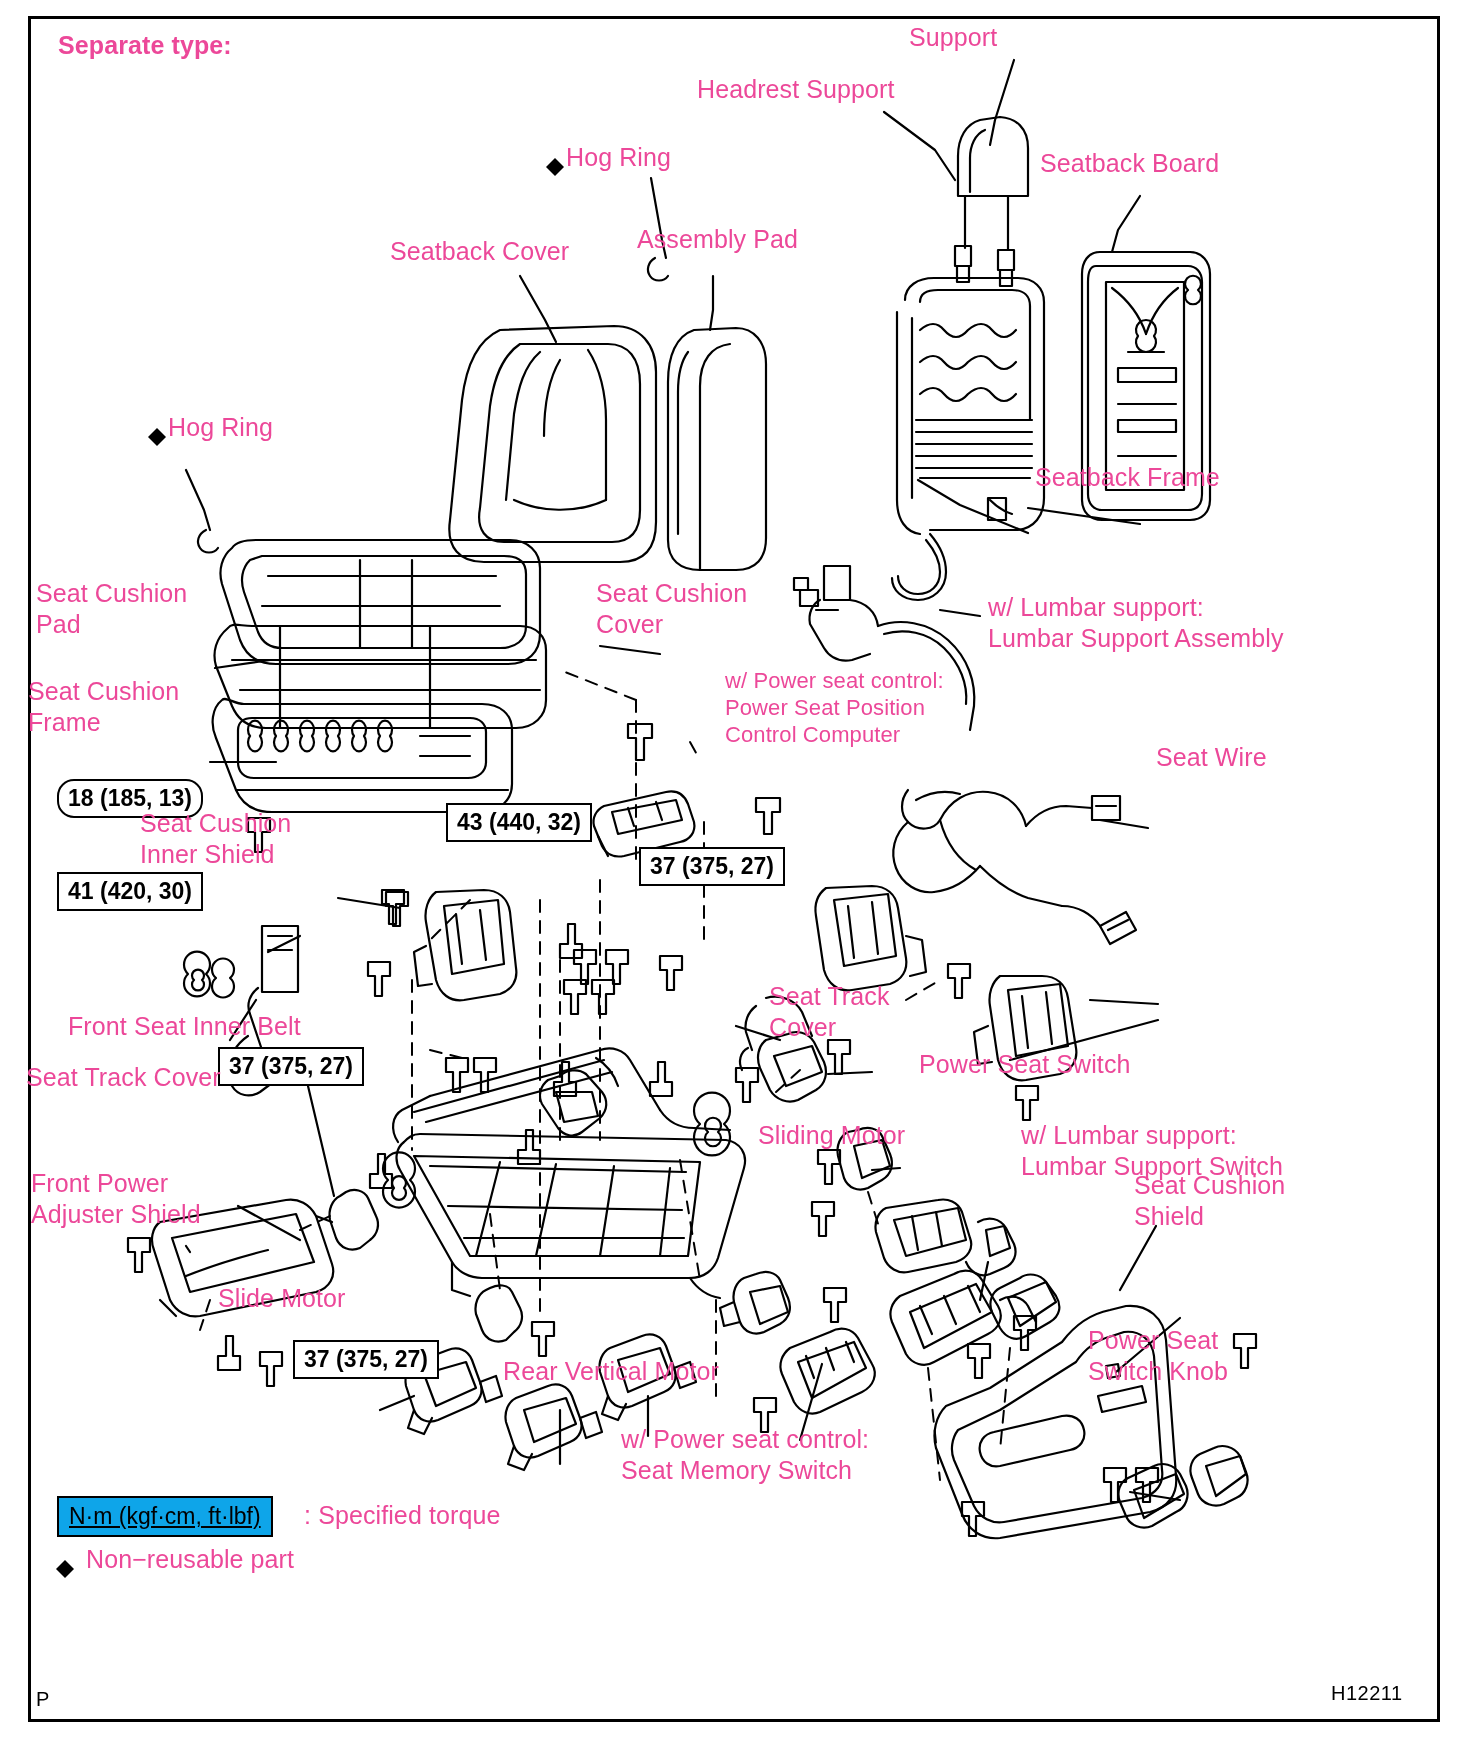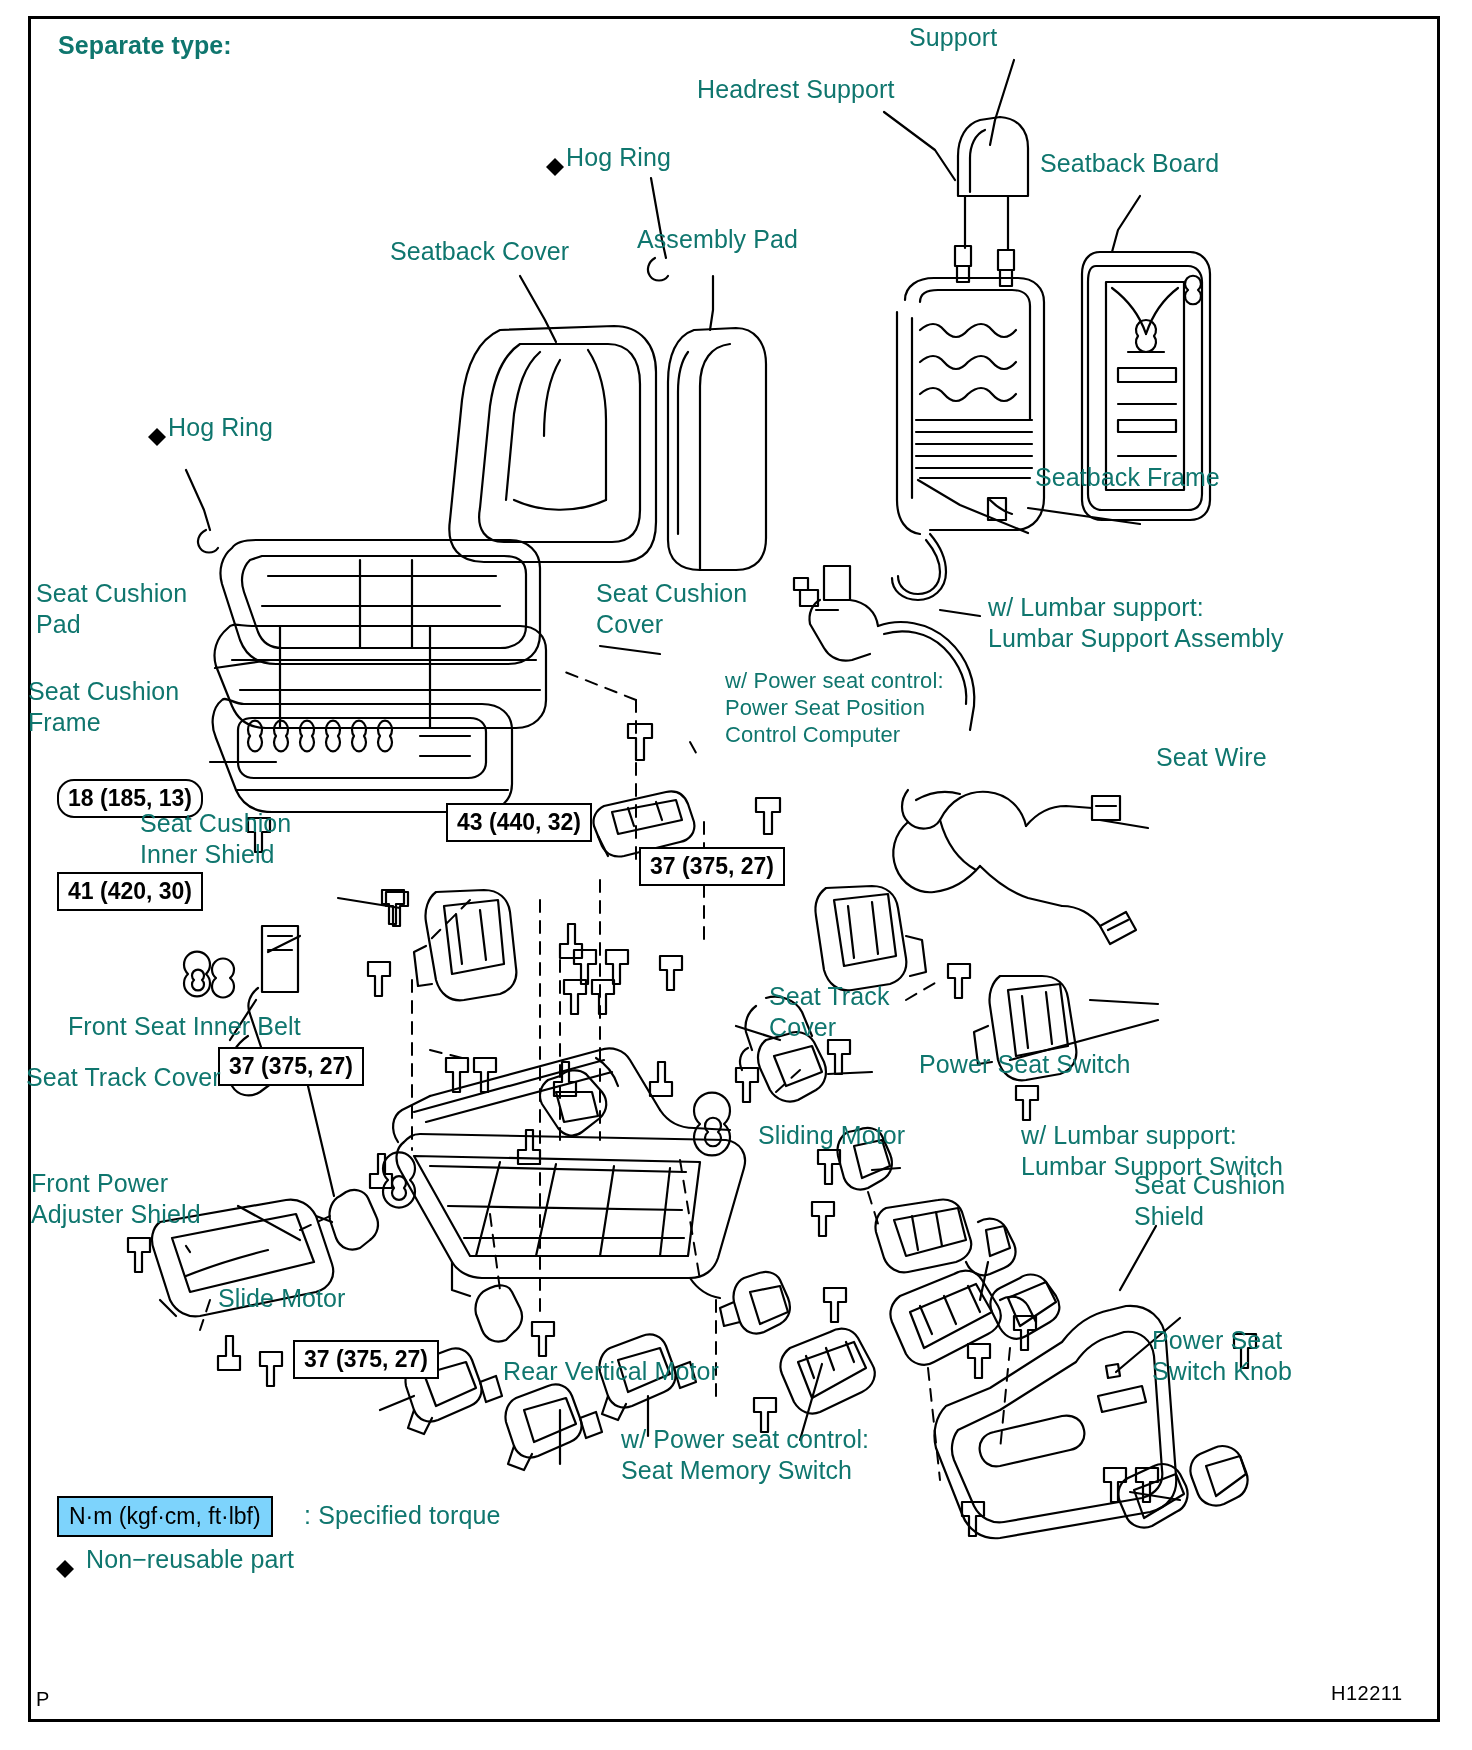--- a/index.html
+++ b/index.html
@@ -24,44 +24,45 @@
     top: 16px;
     width: 1412px;
     height: 1706px;
     border: 3px solid #000;
     box-sizing: border-box;
   }
   .lbl {
     position: absolute;
     font-size: 25px;
     line-height: 31px;
-    color: #0f766e;
+    color: #ec4899;
     white-space: pre;
     letter-spacing: 0.1px;
   }
   .lbl.bold { font-weight: bold; }
   .lbl.small { font-size: 22px; line-height: 27px; }
   .torque {
     position: absolute;
     font-size: 23px;
     font-weight: bold;
     border: 2.5px solid #000;
     padding: 4px 9px 5px 9px;
     background: #fff;
     white-space: pre;
     line-height: 26px;
   }
   .legend-box {
     position: absolute;
     font-size: 23px;
     border: 2.5px solid #000;
     padding: 5px 10px 6px 10px;
-    background: #7dd3fc;
+    background: #0ea5e9;
     white-space: pre;
     line-height: 26px;
+    text-decoration: underline;
   }
   .code {
     position: absolute;
     font-size: 20px;
     letter-spacing: 0.5px;
   }
   .diamond {
     position: absolute;
     width: 0; height: 0;
     border: 9px solid transparent;
@@ -490,21 +491,21 @@
   <div class="lbl" style="left:1021px; top:1120px;">w/ Lumbar support:
 Lumbar Support Switch</div>
   <div class="lbl" style="left:758px; top:1120px;">Sliding Motor</div>
 
   <div class="lbl" style="left:31px; top:1168px;">Front Power
 Adjuster Shield</div>
   <div class="lbl" style="left:1134px; top:1170px;">Seat Cushion
 Shield</div>
 
   <div class="lbl" style="left:218px; top:1283px;">Slide Motor</div>
-  <div class="lbl" style="left:1152px; top:1325px;">Power Seat
+  <div class="lbl" style="left:1088px; top:1325px;">Power Seat
 Switch Knob</div>
 
   <div class="torque" style="left:293px; top:1340px;">37 (375, 27)</div>
   <div class="lbl" style="left:503px; top:1356px;">Rear Vertical Motor</div>
 
   <div class="lbl" style="left:621px; top:1424px;">w/ Power seat control:
 Seat Memory Switch</div>
 
   <div class="legend-box" style="left:57px; top:1496px;">N·m (kgf·cm, ft·lbf)</div>
   <div class="lbl" style="left:297px; top:1500px;"> : Specified torque</div>

